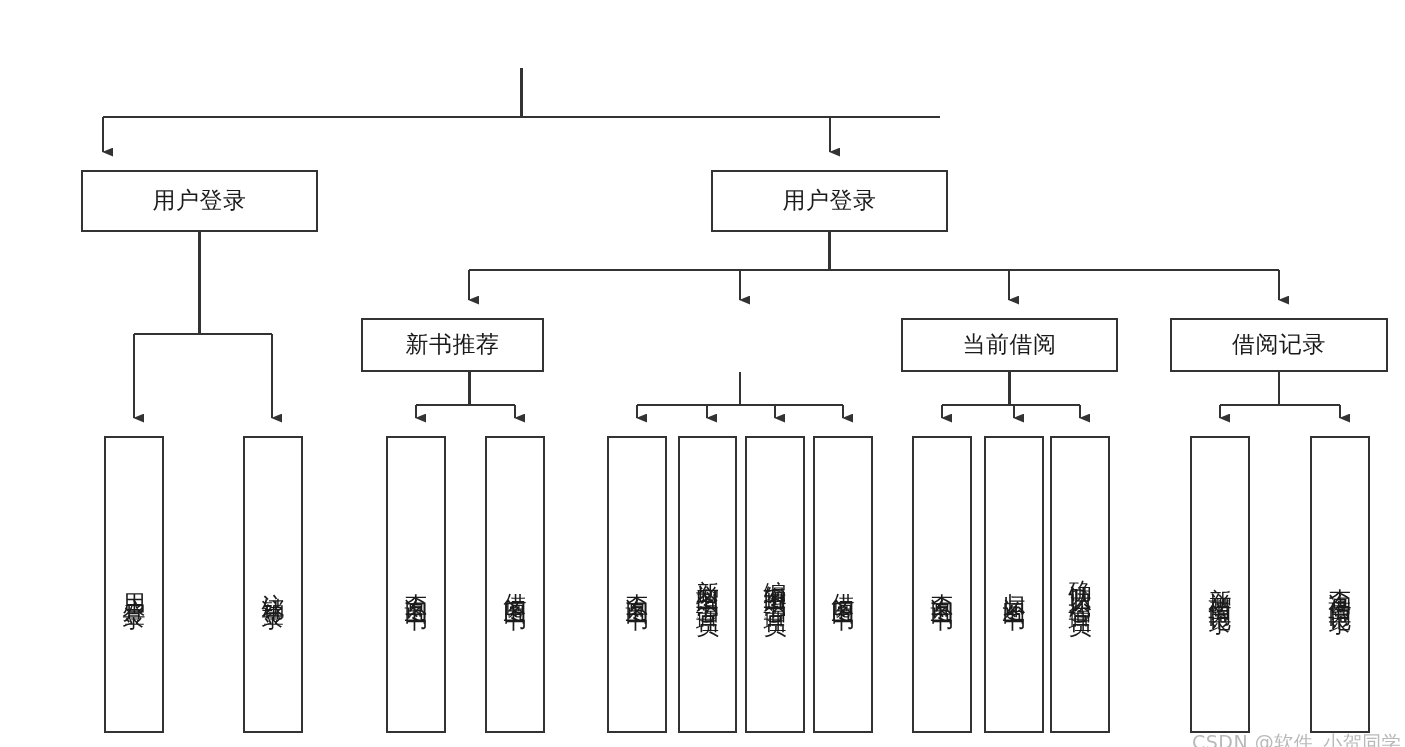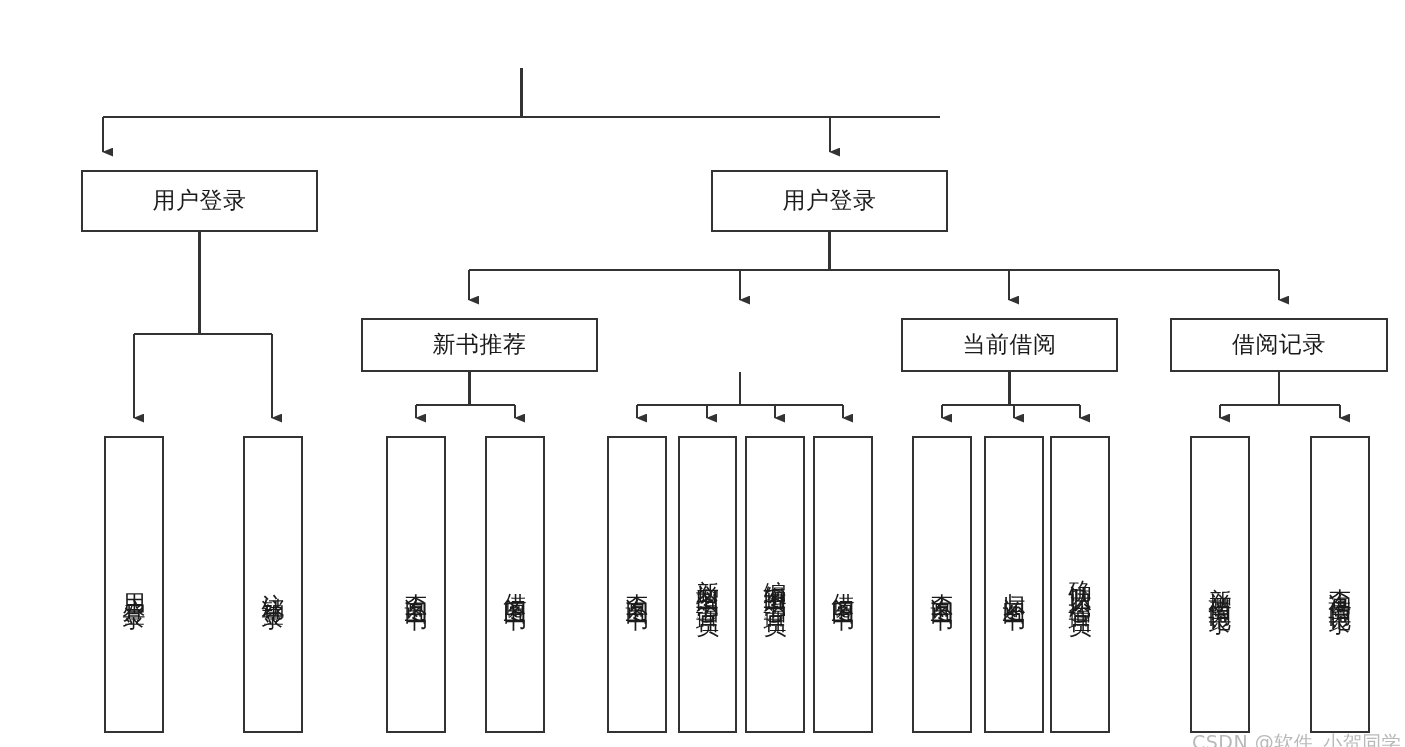--- a/index.html
+++ b/index.html
@@ -123,21 +123,21 @@
   </svg>
 
 
   <div class="node horiz" style="left:81px; top:170px; width:237px; height:62px;">
     <span>用户登录</span>
   </div>
   <div class="node horiz" style="left:711px; top:170px; width:237px; height:62px;">
     <span>用户登录</span>
   </div>
 
-  <div class="node horiz" style="left:361px; top:318px; width:237px; height:54px;">
+  <div class="node horiz" style="left:361px; top:318px; width:183px; height:54px;">
     <span>新书推荐</span>
   </div>
   <div class="node horiz" style="left:1170px; top:318px; width:218px; height:54px;">
     <span>借阅记录</span>
   </div>
   <div class="node horiz" style="left:901px; top:318px; width:217px; height:54px;">
     <span>当前借阅</span>
   </div>
 
   <div class="node leaf" style="left:104px; top:436px; width:60px; height:297px;">

